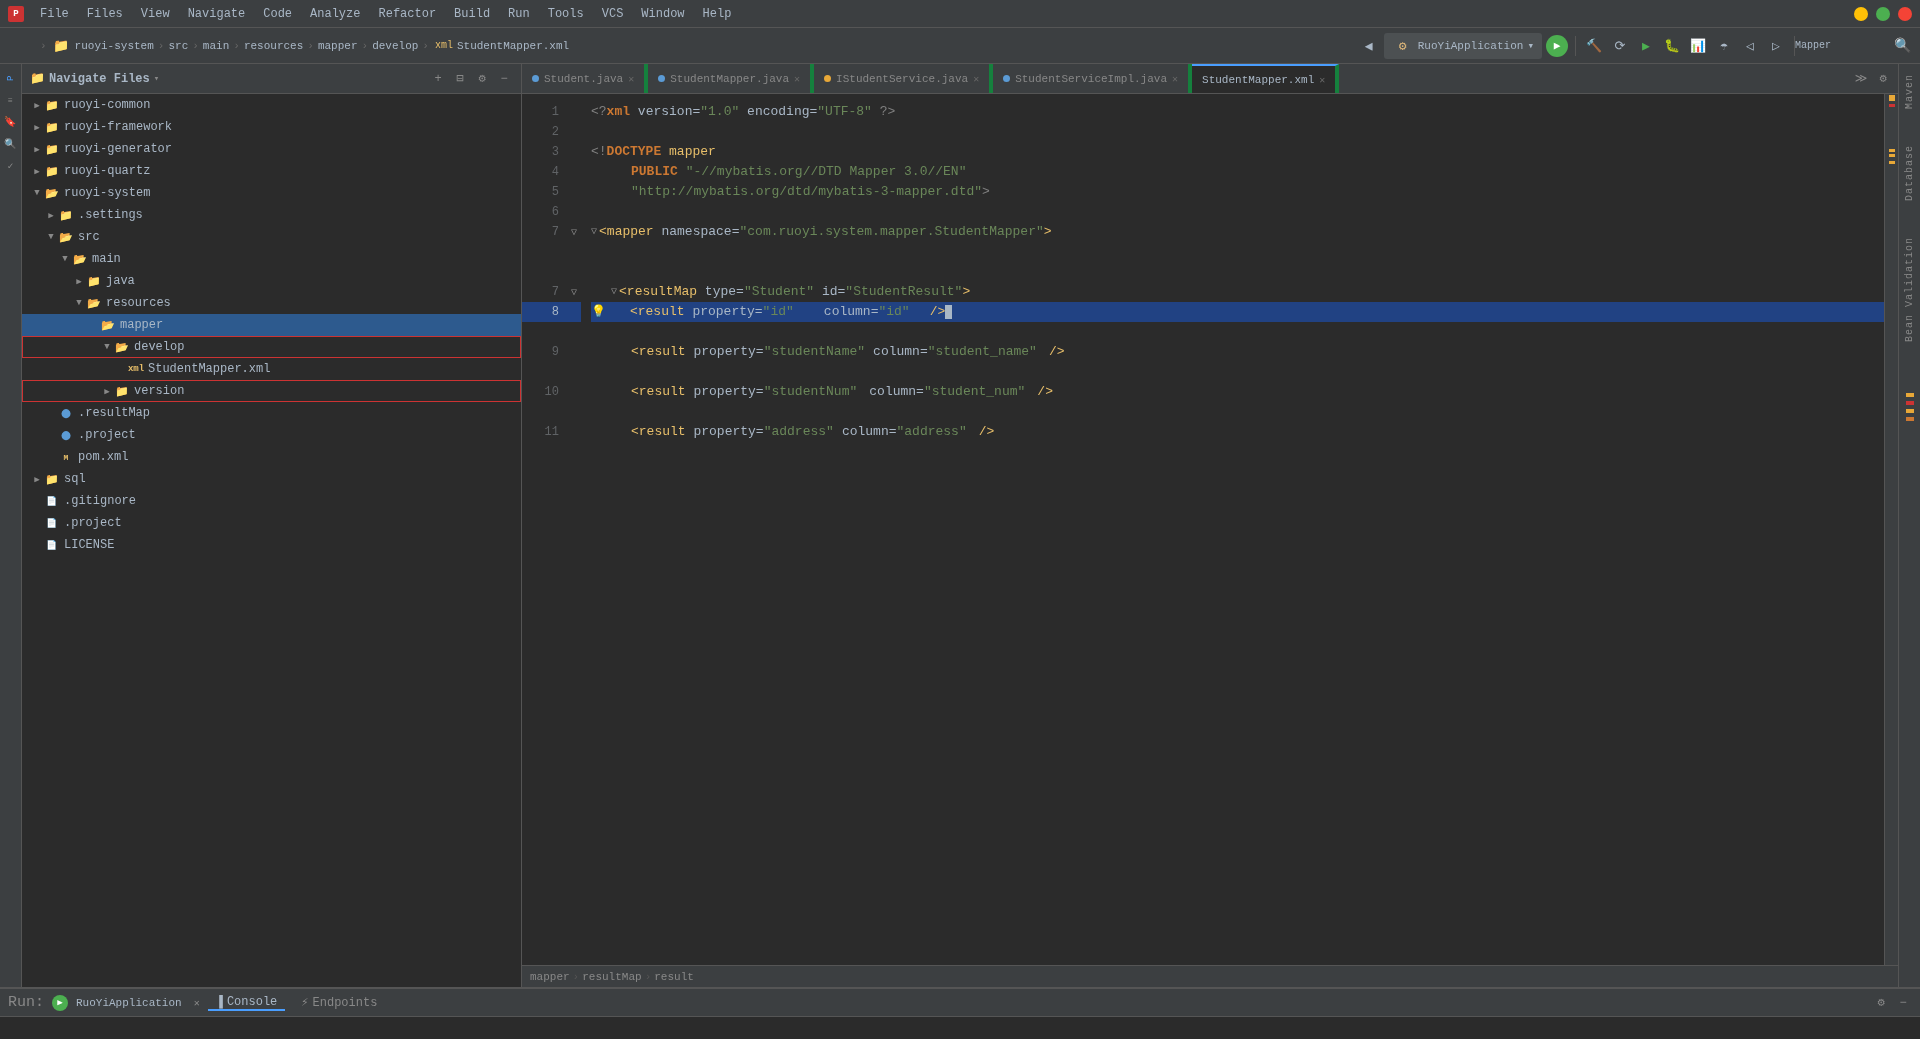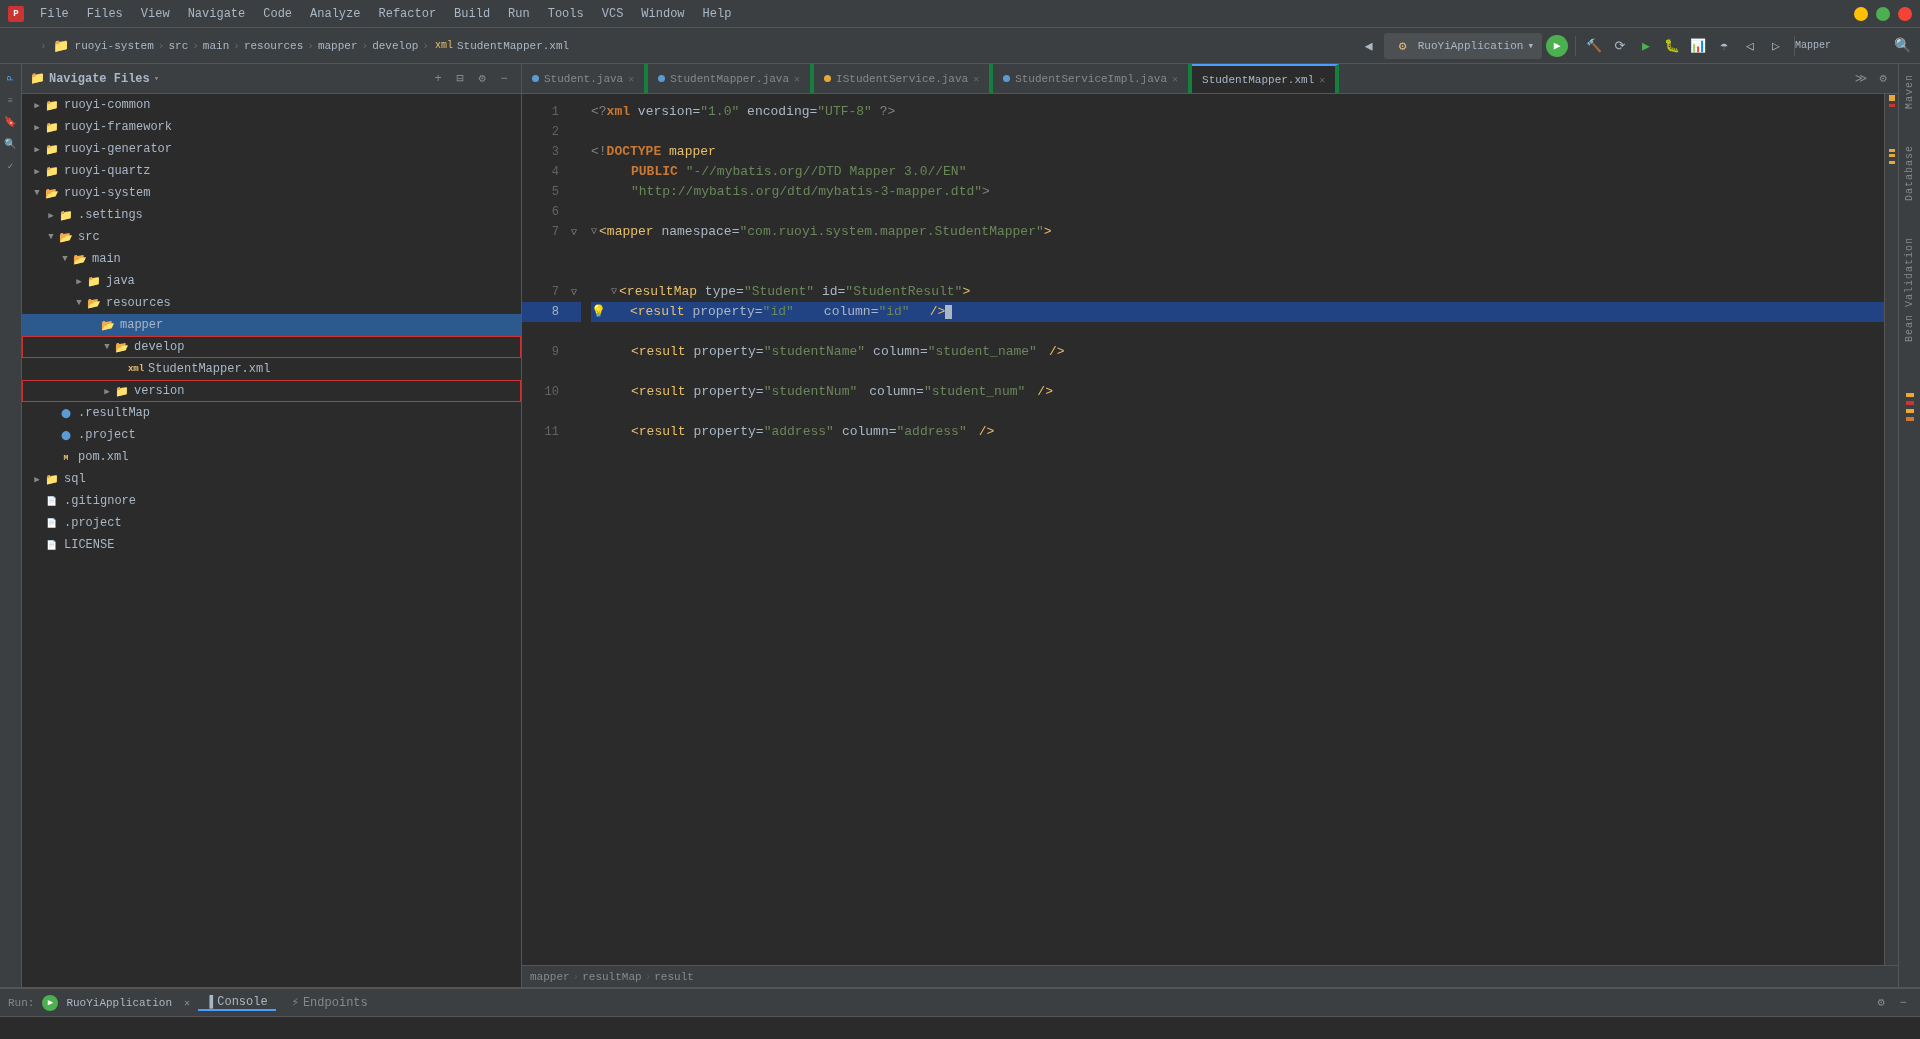--- a/index.html
+++ b/index.html
@@ -848,21 +848,21 @@
     <div style="height:4px;width:8px;background:#e8a838;margin:1px auto;"></div>
     <div style="height:4px;width:8px;background:#cc3333;margin:1px auto;"></div>
     <div style="height:4px;width:8px;background:#e8a838;margin:1px auto;"></div>
     <div style="height:4px;width:8px;background:#cc7832;margin:1px auto;"></div>
   </div>
 
 </div>
 
 <div class="run-panel">
   <div class="run-panel-header">
-    <span style="font-size:11px;color:#888;">Run:</span>
+    <span style="font-size:15px;color:#888;">Run:</span>
     <div class="run-app-icon">▶</div>
     <span style="font-size:11px;color:#a9b7c6;">RuoYiApplication</span>
     <span style="font-size:10px;color:#888;margin-left:4px;">✕</span>
     <div class="run-tab active">
       <span>▐</span>
       <span>Console</span>
     </div>
     <div class="run-tab">
       <span>⚡</span>
       <span>Endpoints</span>

